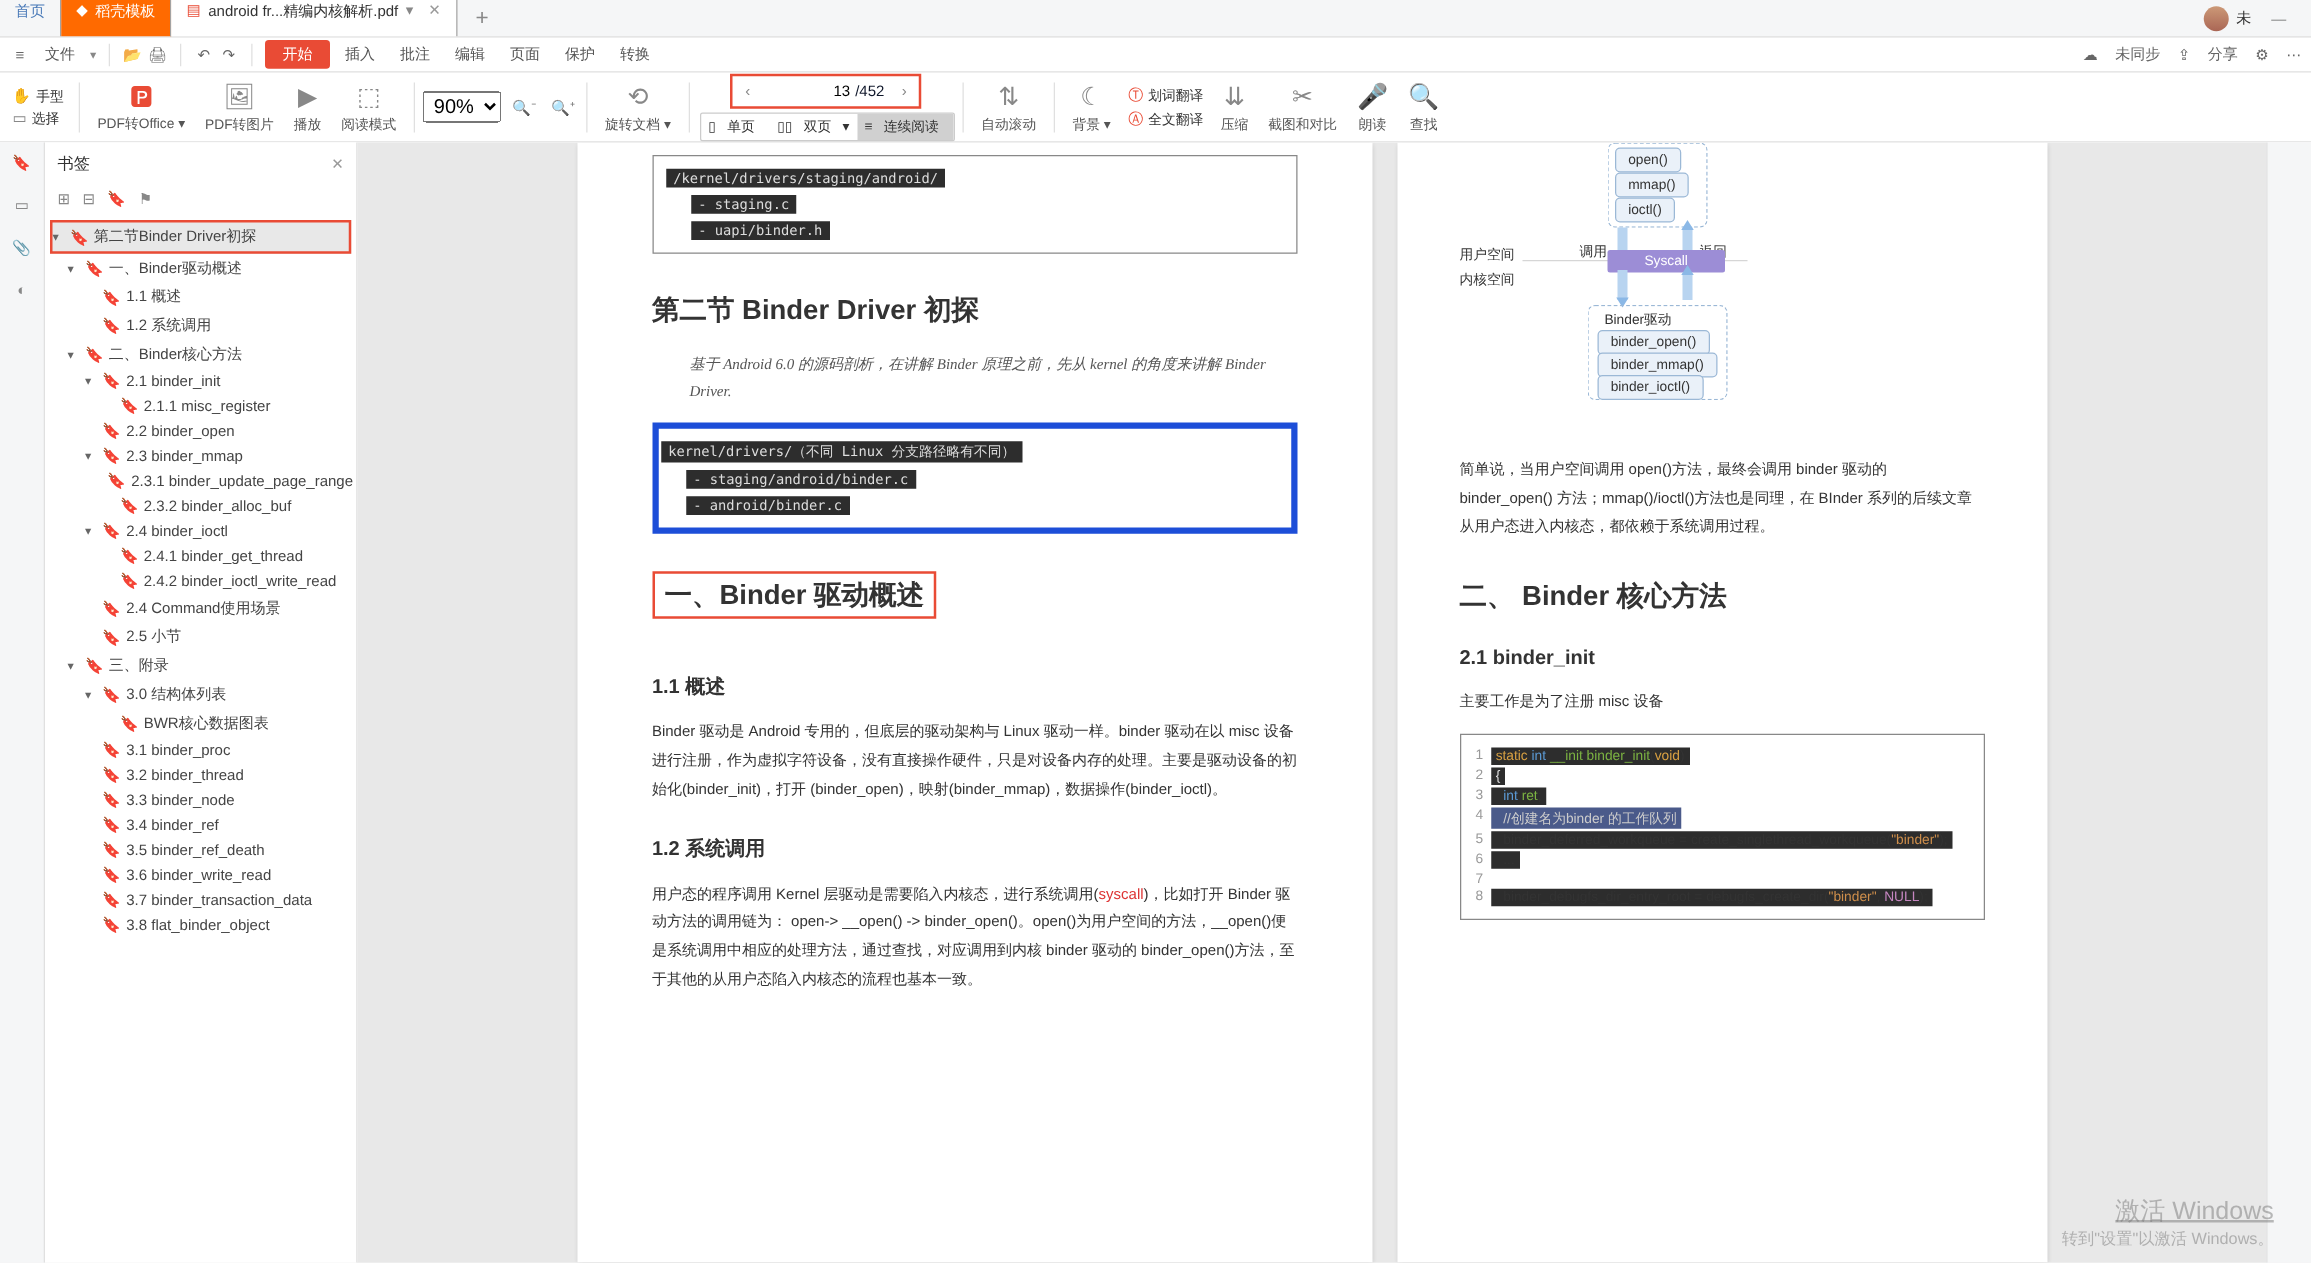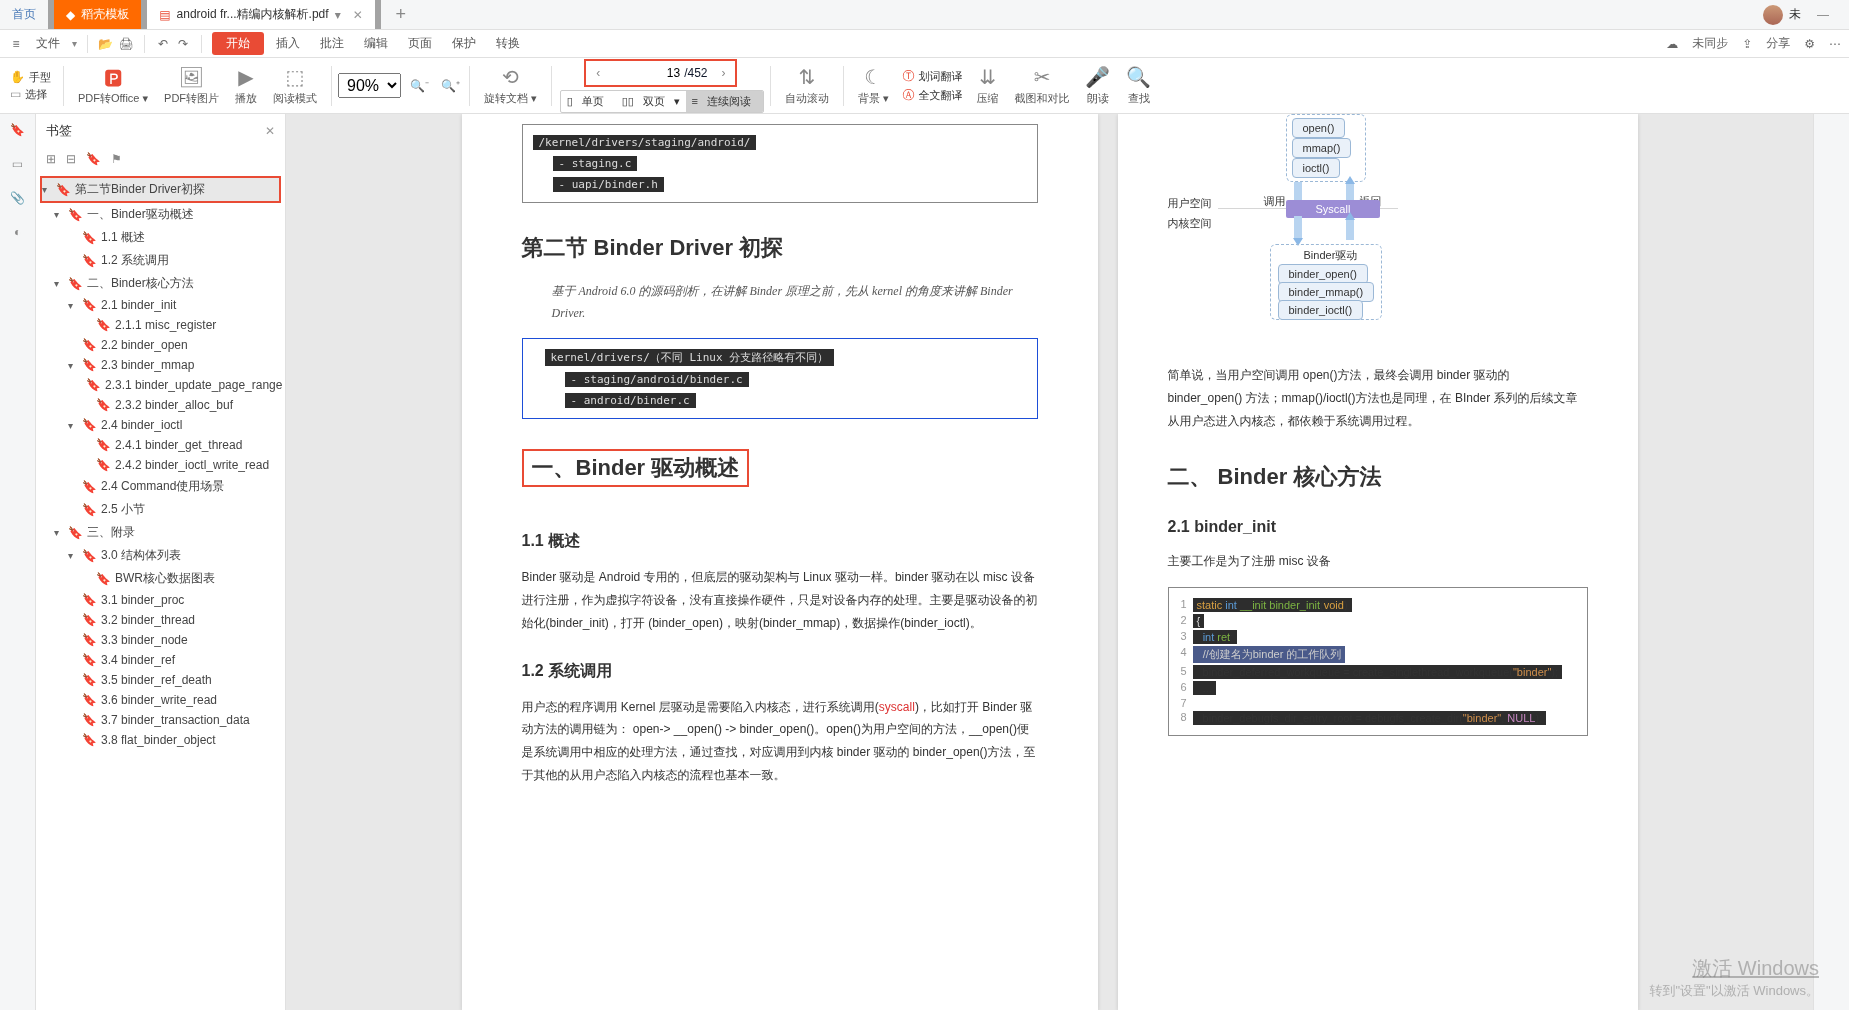--- a/index.html
+++ b/index.html
@@ -1,20 +1,20 @@
 <!DOCTYPE html>
 <html><head>
 <meta charset="utf-8">
 <style>
 * { margin: 0; padding: 0; box-sizing: border-box; font-family: "Microsoft YaHei", sans-serif; }
 body { background: #fff; font-size: 12px; color: #333; overflow: hidden; }
 
 
 .tabbar { height: 30px; background: #f5f6f7; display: flex; align-items: stretch; border-bottom: 1px solid #e0e0e0; }
-.tab { display: flex; align-items: center; padding: 1px 12px; gap: 6px; cursor: pointer; border-right: 6px solid #a3a3a3; }
+.tab { display: flex; padding: 1px 12px; gap: 6px; cursor: pointer; border-right: 1px solid #a3a3a3; }
 .tab.home { color: #4a7ab8; }
 .tab.orange { background: #ff6a00; color: #fff; }
 .tab.active { background: #fff; }
 .tab-close { margin-left: 6px; color: #999; }
 .tab-add { width: 40px; display: flex; align-items: center; justify-content: center; color: #888; font-size: 18px; }
 .tabbar-right { margin-left: auto; display: flex; align-items: center; gap: 6px; padding-right: 20px; }
 .avatar { width: 20px; height: 20px; border-radius: 50%; background: linear-gradient(#c97,#a65); }
 
 
 .menubar { height: 28px; display: flex; align-items: center; gap: 4px; padding: 0 8px; border-bottom: 1px solid #e0e0e0; }
@@ -405,21 +405,21 @@
 
 <div class="doc-area">
   <div class="page">
     <div style="border:1px solid #888;padding:6px 10px 8px;margin-top:10px">
       <div class="cb-row"><span class="cb">/kernel/drivers/staging/android/</span></div>
       <div class="cb-row cb-inset"><span class="cb">- staging.c</span></div>
       <div class="cb-row cb-inset"><span class="cb">- uapi/binder.h</span></div>
     </div>
     <div class="h-sec">第二节 Binder Driver 初探</div>
     <div class="p-intro">基于 Android 6.0 的源码剖析，在讲解 Binder 原理之前，先从 kernel 的角度来讲解 Binder Driver.</div>
-    <div style="border:1px solid #1d4ed8;padding:6px 22px 8px">
+    <div style="border:5px solid #1d4ed8;padding:6px 2px 8px">
       <div class="cb-row"><span class="cb">kernel/drivers/（不同 Linux 分支路径略有不同）</span></div>
       <div class="cb-row cb-inset"><span class="cb">- staging/android/binder.c</span></div>
       <div class="cb-row cb-inset"><span class="cb">- android/binder.c</span></div>
     </div>
     <div><span class="h-sec boxed">一、Binder 驱动概述</span></div>
     <div class="h-sub">1.1  概述</div>
     <div class="body-txt">Binder 驱动是 Android 专用的，但底层的驱动架构与 Linux 驱动一样。binder 驱动在以 misc 设备进行注册，作为虚拟字符设备，没有直接操作硬件，只是对设备内存的处理。主要是驱动设备的初始化(binder_init)，打开 (binder_open)，映射(binder_mmap)，数据操作(binder_ioctl)。</div>
     <div class="h-sub">1.2  系统调用</div>
     <div class="body-txt"><span>用户态的程序调用 Kernel 层驱动是需要陷入内核态，进行系统调用(</span><span class="red">syscall</span><span>)，比如打开 Binder 驱动方法的调用链为：  open-&gt; __open() -&gt; binder_open()。open()为用户空间的方法，__open()便是系统调用中相应的处理方法，通过查找，对应调用到内核 binder 驱动的 binder_open()方法，至于其他的从用户态陷入内核态的流程也基本一致。</span></div>
   </div>
@@ -438,21 +438,21 @@
       <div class="dlabel" style="left:0;top:102px">内核空间</div>
       <div class="dlabel" style="left:96px;top:80px">调用</div>
       <div class="dlabel" style="left:192px;top:80px">返回</div>
       <div class="dline" style="left:50px;top:94px;width:180px;height:1px"></div>
       <div class="syscall" style="left:118px;top:86px">Syscall</div>
       <div class="vline" style="left:126px;top:102px;height:24px"></div>
       <div class="arrow-down" style="left:125px;top:124px"></div>
       <div class="vline" style="left:178px;top:104px;height:22px"></div>
       <div class="arrow-up" style="left:177px;top:98px"></div>
       <div class="dgroup" style="left:102px;top:130px;width:112px;height:76px"></div>
-      <div class="dlabel" style="left:136px;top:134px;font-weight:normal">Binder驱动</div>
+      <div class="dlabel" style="left:116px;top:134px;font-weight:normal">Binder驱动</div>
       <div class="dbox" style="left:110px;top:150px">binder_open()</div>
       <div class="dbox" style="left:110px;top:168px">binder_mmap()</div>
       <div class="dbox" style="left:110px;top:186px">binder_ioctl()</div>
     </div>
     <div class="body-txt" style="margin-top:40px">简单说，当用户空间调用 open()方法，最终会调用 binder 驱动的 binder_open() 方法；mmap()/ioctl()方法也是同理，在 BInder 系列的后续文章从用户态进入内核态，都依赖于系统调用过程。</div>
     <div class="h-sec">二、 Binder 核心方法</div>
     <div class="h-sub">2.1 binder_init</div>
     <div class="body-txt" style="margin-bottom:14px">主要工作是为了注册 misc 设备</div>
     <div class="coder">
       <div class="line">

